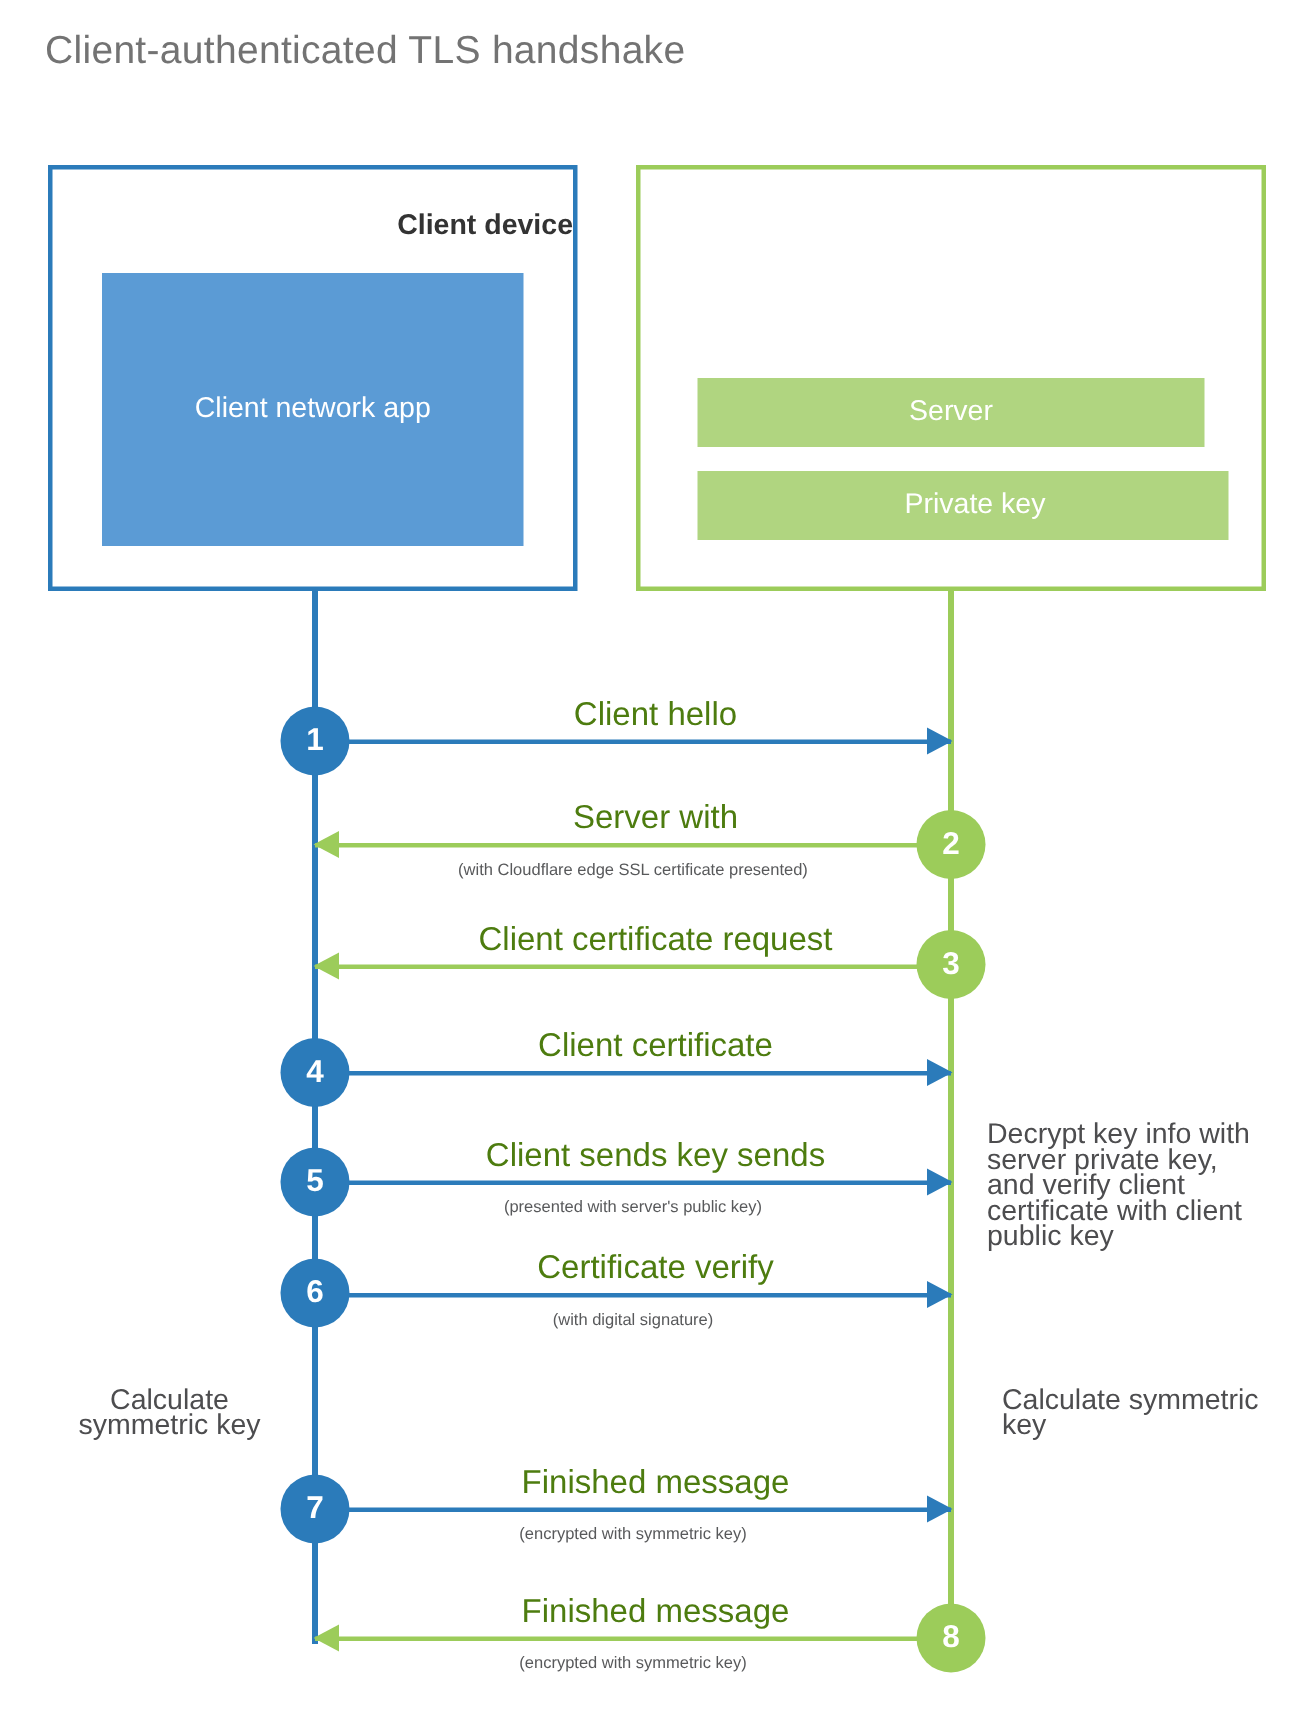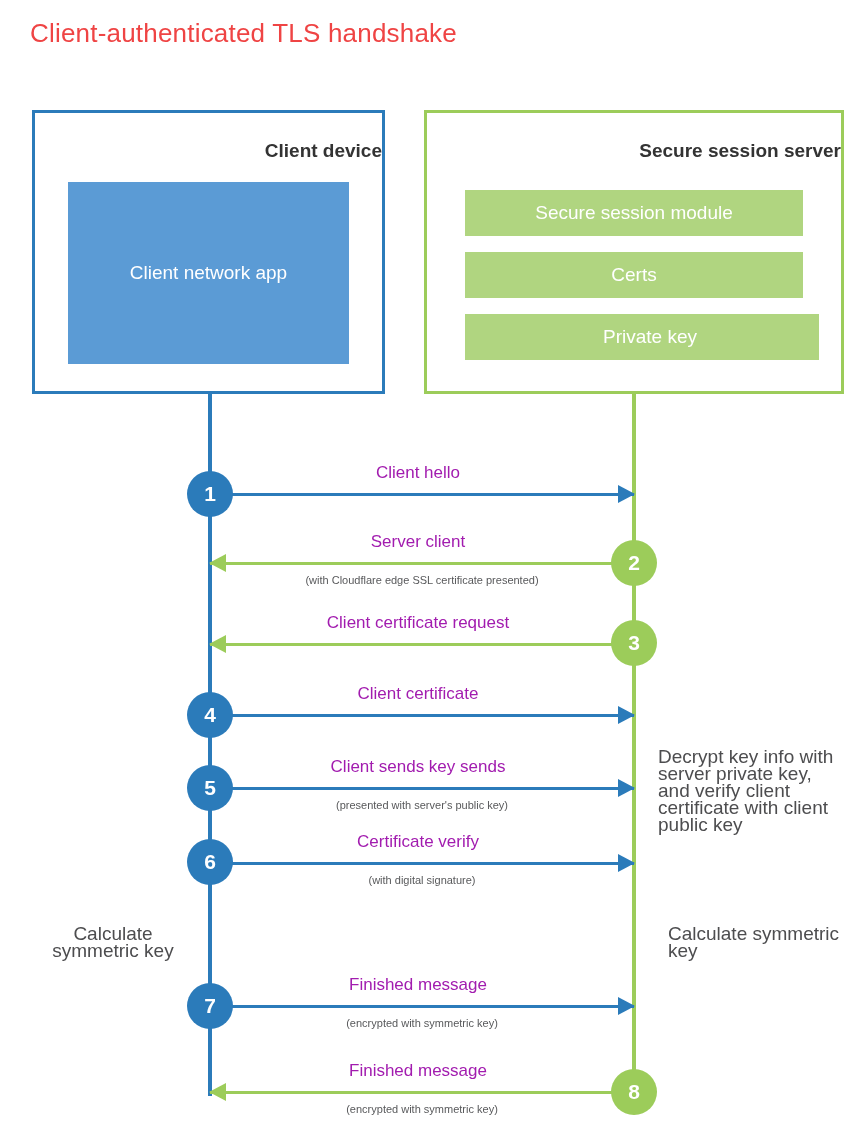--- a/index.html
+++ b/index.html
@@ -20,21 +20,21 @@
     overflow: hidden;
   }
 
   
   #diagram-title {
     position: absolute;
     left: 30px;
     top: 18px;
     font-size: 26px;
     font-weight: 400;
-    color: #ef4444;
+    color: #737373;
     letter-spacing: 0.2px;
     white-space: nowrap;
   }
 
   
   .party-box {
     position: absolute;
     background: #ffffff;
     box-sizing: border-box;
   }
@@ -143,25 +143,25 @@
     left: 618px;
     border-left: 17px solid #2b7bba;
   }
   .arrow-head.left {
     left: 209px;
     border-right: 17px solid #9ccc5a;
   }
 
   .msg-label {
     position: absolute;
-    left: 206px;
+    left: 225px;
     width: 424px;
     text-align: center;
-    font-size: 17px;
-    color: #a21caf;
+    font-size: 22px;
+    color: #4d7c0f;
     top: -31px;
     white-space: nowrap;
   }
   .msg-sublabel {
     position: absolute;
     left: 160px;
     width: 524px;
     text-align: center;
     font-size: 11px;
     color: #58595b;
@@ -223,37 +223,35 @@
 <div id="canvas">
 
   <div id="diagram-title">Client-authenticated TLS handshake</div>
 
   <div class="party-box" id="client-box">
     <div class="party-title">Client device</div>
     <div id="client-app-block">Client network app</div>
   </div>
 
   <div class="party-box" id="server-box">
-    <div class="party-title">Secure session server</div>
-    <div class="server-block" id="server-block-0">Secure session module</div>
-    <div class="server-block" id="server-block-1">Certs</div>
+    <div class="server-block" id="server-block-1">Server</div>
     <div class="server-block" id="server-block-2">Private key</div>
   </div>
 
   <div class="lifeline" id="client-lifeline"></div>
   <div class="lifeline" id="server-lifeline"></div>
 
   <div class="msg" style="top:494px;">
     <div class="msg-label">Client hello</div>
     <div class="msg-line blue"></div>
     <div class="arrow-head right"></div>
   </div>
 
   <div class="msg" style="top:563px;">
-    <div class="msg-label">Server client</div>
+    <div class="msg-label">Server with</div>
     <div class="msg-line green"></div>
     <div class="arrow-head left"></div>
     <div class="msg-sublabel">(with Cloudflare edge SSL certificate presented)</div>
   </div>
 
   <div class="msg" style="top:644px;">
     <div class="msg-label">Client certificate request</div>
     <div class="msg-line green"></div>
     <div class="arrow-head left"></div>
   </div>

